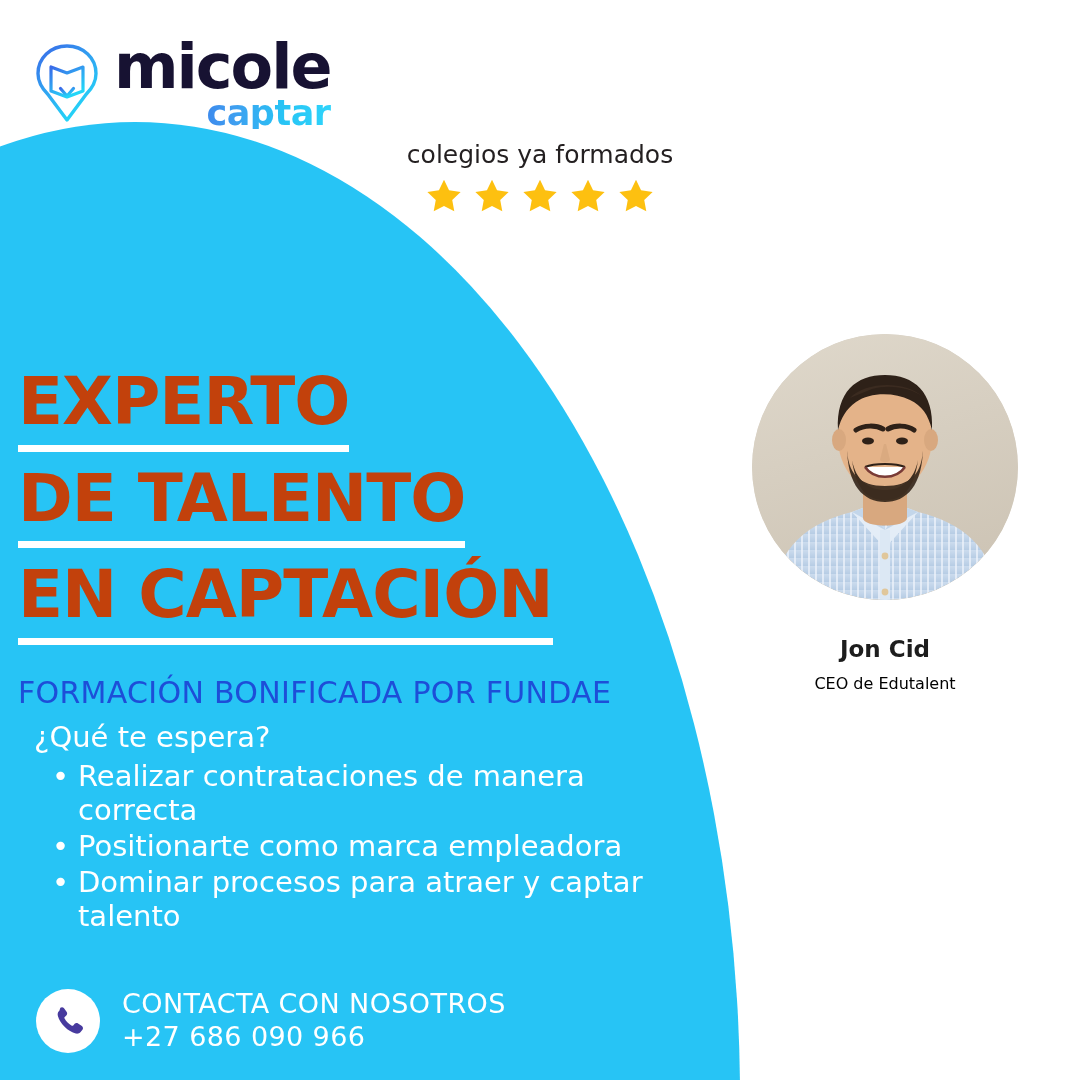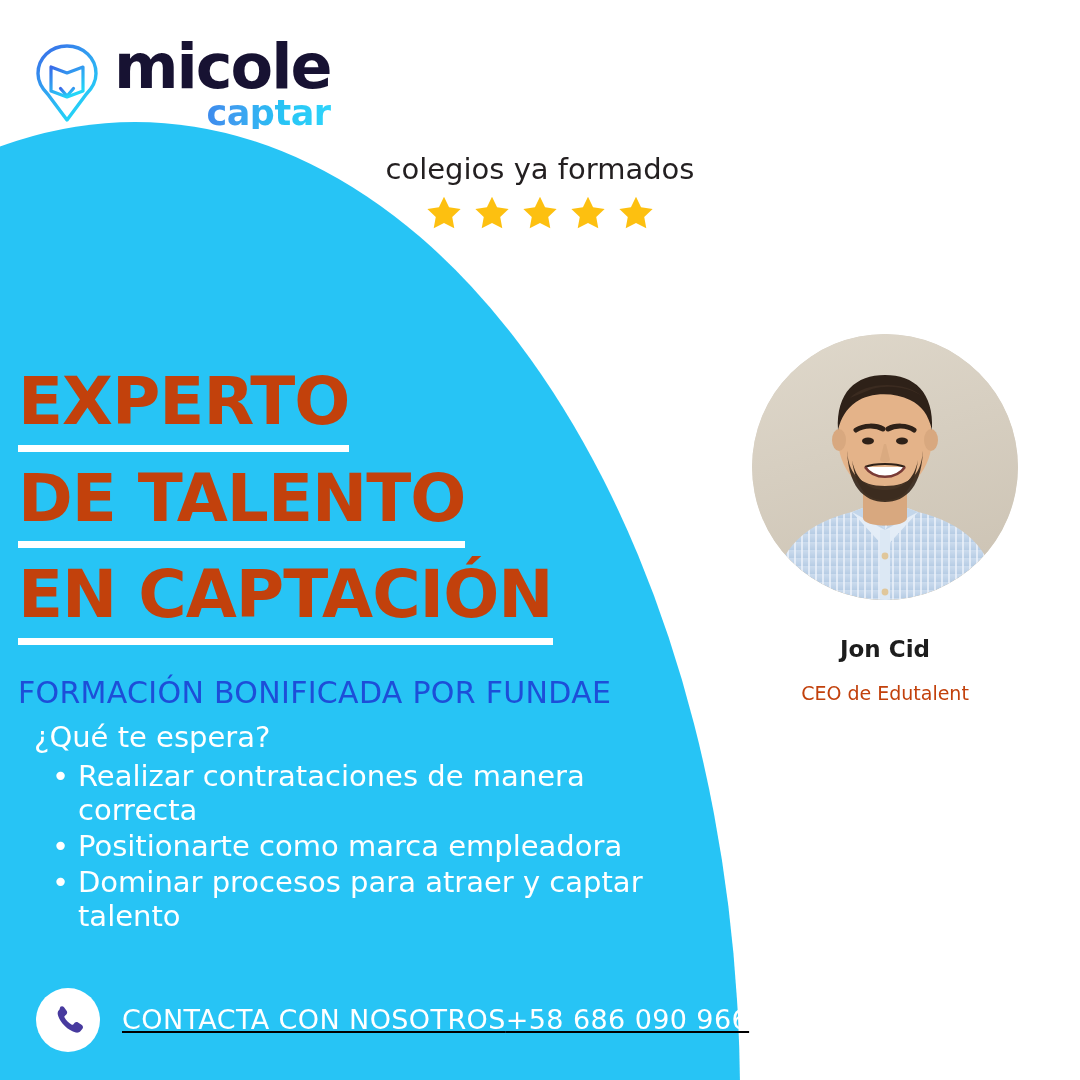--- a/index.html
+++ b/index.html
@@ -48,21 +48,21 @@
   
   .stats{
     position:absolute; left:380px; top:136px; width:320px;
     text-align:center; z-index:5;
   }
   .stats-number{
     font-size:50px;font-weight:700;color:#231f20;letter-spacing:-1px;
     font-family:"DejaVu Sans", sans-serif; line-height:1.05;
   }
   .stats-caption{
-    font-size:29px;font-weight:500;color:#231f20;margin-top:16px;
+    font-size:25px;font-weight:500;color:#231f20;margin-top:4px;
     font-family:"DejaVu Sans", sans-serif;
   }
   .stars{margin-top:8px;display:flex;justify-content:center;gap:10px;}
   .star{width:38px;height:38px;display:block;}
 
   
   .headline{
     position:absolute; left:18px; top:362px; z-index:5;
     color:#c2410c; font-weight:700;
     font-size:66px; line-height:1.22;
@@ -105,21 +105,21 @@
   .contact{
     position:absolute; left:36px; top:988px; z-index:6;
     display:flex; align-items:center; gap:22px;
   }
   .phone-badge{
     width:64px;height:64px;border-radius:50%;
     background:#ffffff;display:flex;align-items:center;justify-content:center;
     flex:0 0 auto;
   }
   .phone-badge svg{width:34px;height:34px;display:block;}
-  .contact-lines{display:flex;flex-direction:row;line-height:1.22;text-decoration:underline;}
+  .contact-lines{display:flex;flex-direction:column;line-height:1.22;}
   .contact-title{
     color:#ffffff;font-size:27px;font-weight:400;letter-spacing:0.4px;
     font-family:"DejaVu Sans", sans-serif;
   }
   .contact-phone{
     color:#ffffff;font-size:27px;font-weight:400;letter-spacing:0.4px;
     font-family:"DejaVu Sans", sans-serif;
   }
 
   
@@ -131,21 +131,21 @@
     width:266px;height:266px;border-radius:50%;
     overflow:hidden;display:block;
     background:#d9d2c6;
   }
   .portrait svg{display:block;width:266px;height:266px;}
   .person-name{
     margin-top:36px;font-size:23px;font-weight:700;color:#1d1d1d;
     font-family:"DejaVu Sans", sans-serif;
   }
   .person-role{
-    margin-top:20px;font-size:19px;font-weight:400;color:#c2410c;
+    margin-top:12px;font-size:16px;font-weight:400;color:#000000;
     font-family:"DejaVu Sans", sans-serif;
   }
 </style>
 </head>
 <body>
 
 <div class="canvas">
 
   <div class="blob"></div>
 
@@ -210,21 +210,21 @@
   </div>
 
   <div class="contact">
     <span class="phone-badge">
       <svg viewBox="0 0 24 24" xmlns="http://www.w3.org/2000/svg">
         <path fill="#473A9E" d="M6.6 2.6c.8-.6 2-.5 2.6.4l1.9 2.7c.5.8.4 1.8-.3 2.4l-1.1 1c-.3.3-.4.7-.2 1 .5 1 1.3 2.1 2.2 3 .9.9 2 1.7 3 2.2.4.2.8.1 1-.2l1-1.1c.6-.7 1.6-.8 2.4-.3l2.7 1.9c.9.6 1 1.8.4 2.6l-1.3 1.6c-.8 1-2.1 1.4-3.4 1.1-2.6-.6-5.5-2.4-7.9-4.8C7.2 13.7 5.4 10.8 4.8 8.2c-.3-1.3.1-2.6 1.1-3.4z"></path>
       </svg>
     </span>
     <span class="contact-lines">
       <span class="contact-title">CONTACTA CON NOSOTROS</span>
-      <span class="contact-phone">+58 686 090 966</span>
+      <span class="contact-phone">+27 686 090 966</span>
     </span>
   </div>
 
   <div class="portrait-wrap">
     <div class="portrait">
       <svg viewBox="0 0 266 266" xmlns="http://www.w3.org/2000/svg">
         <defs>
           <clipPath id="circClip">
               <circle cx="133" cy="133" r="133"></circle>
             </clipPath>

